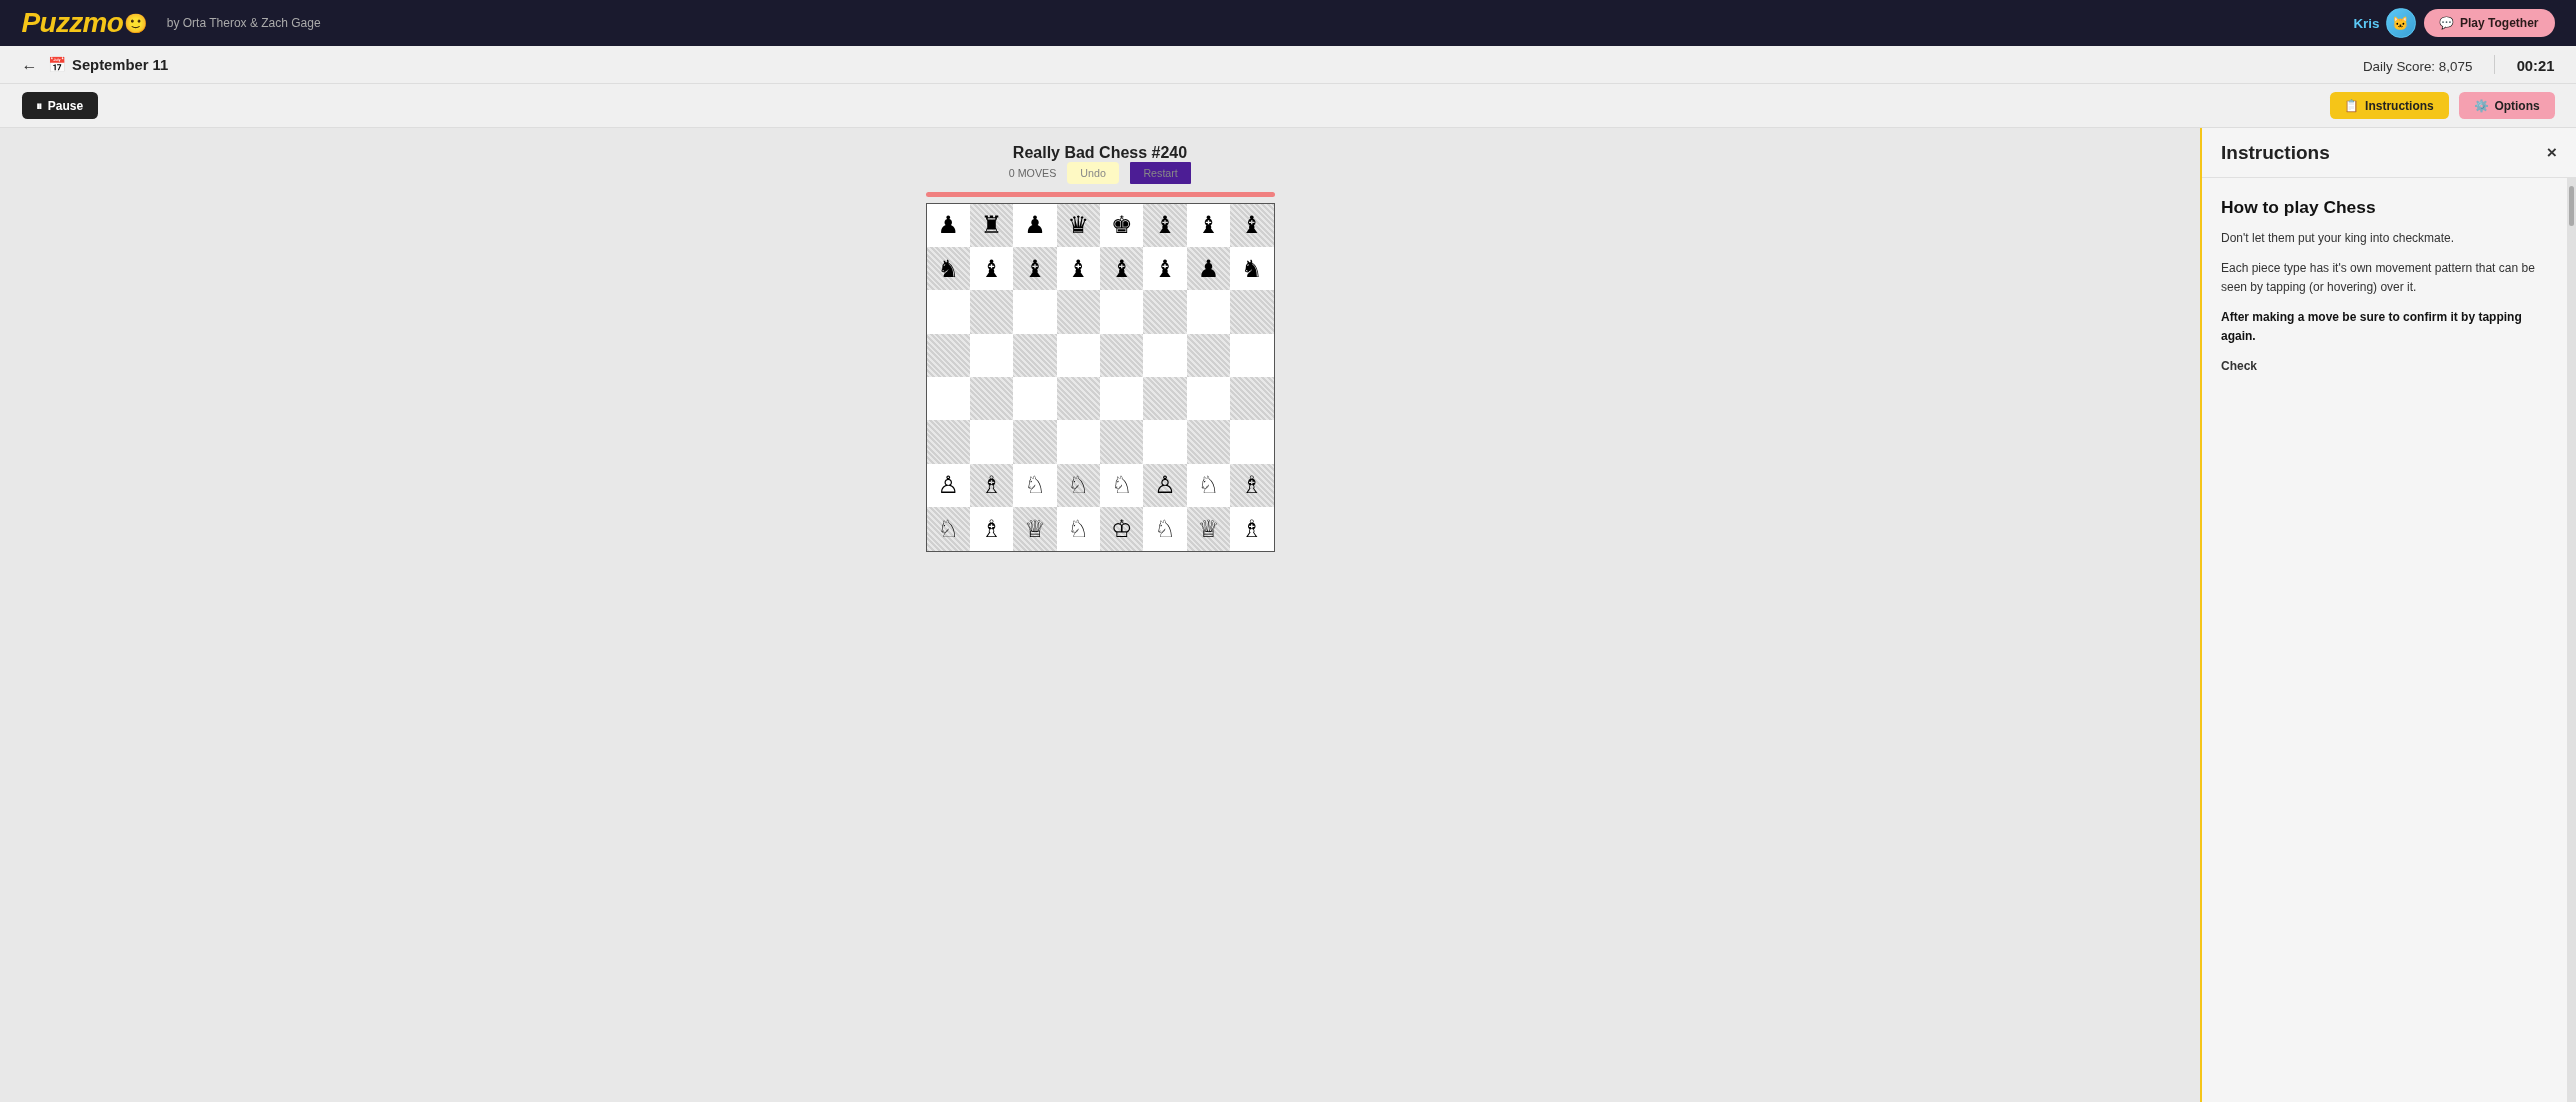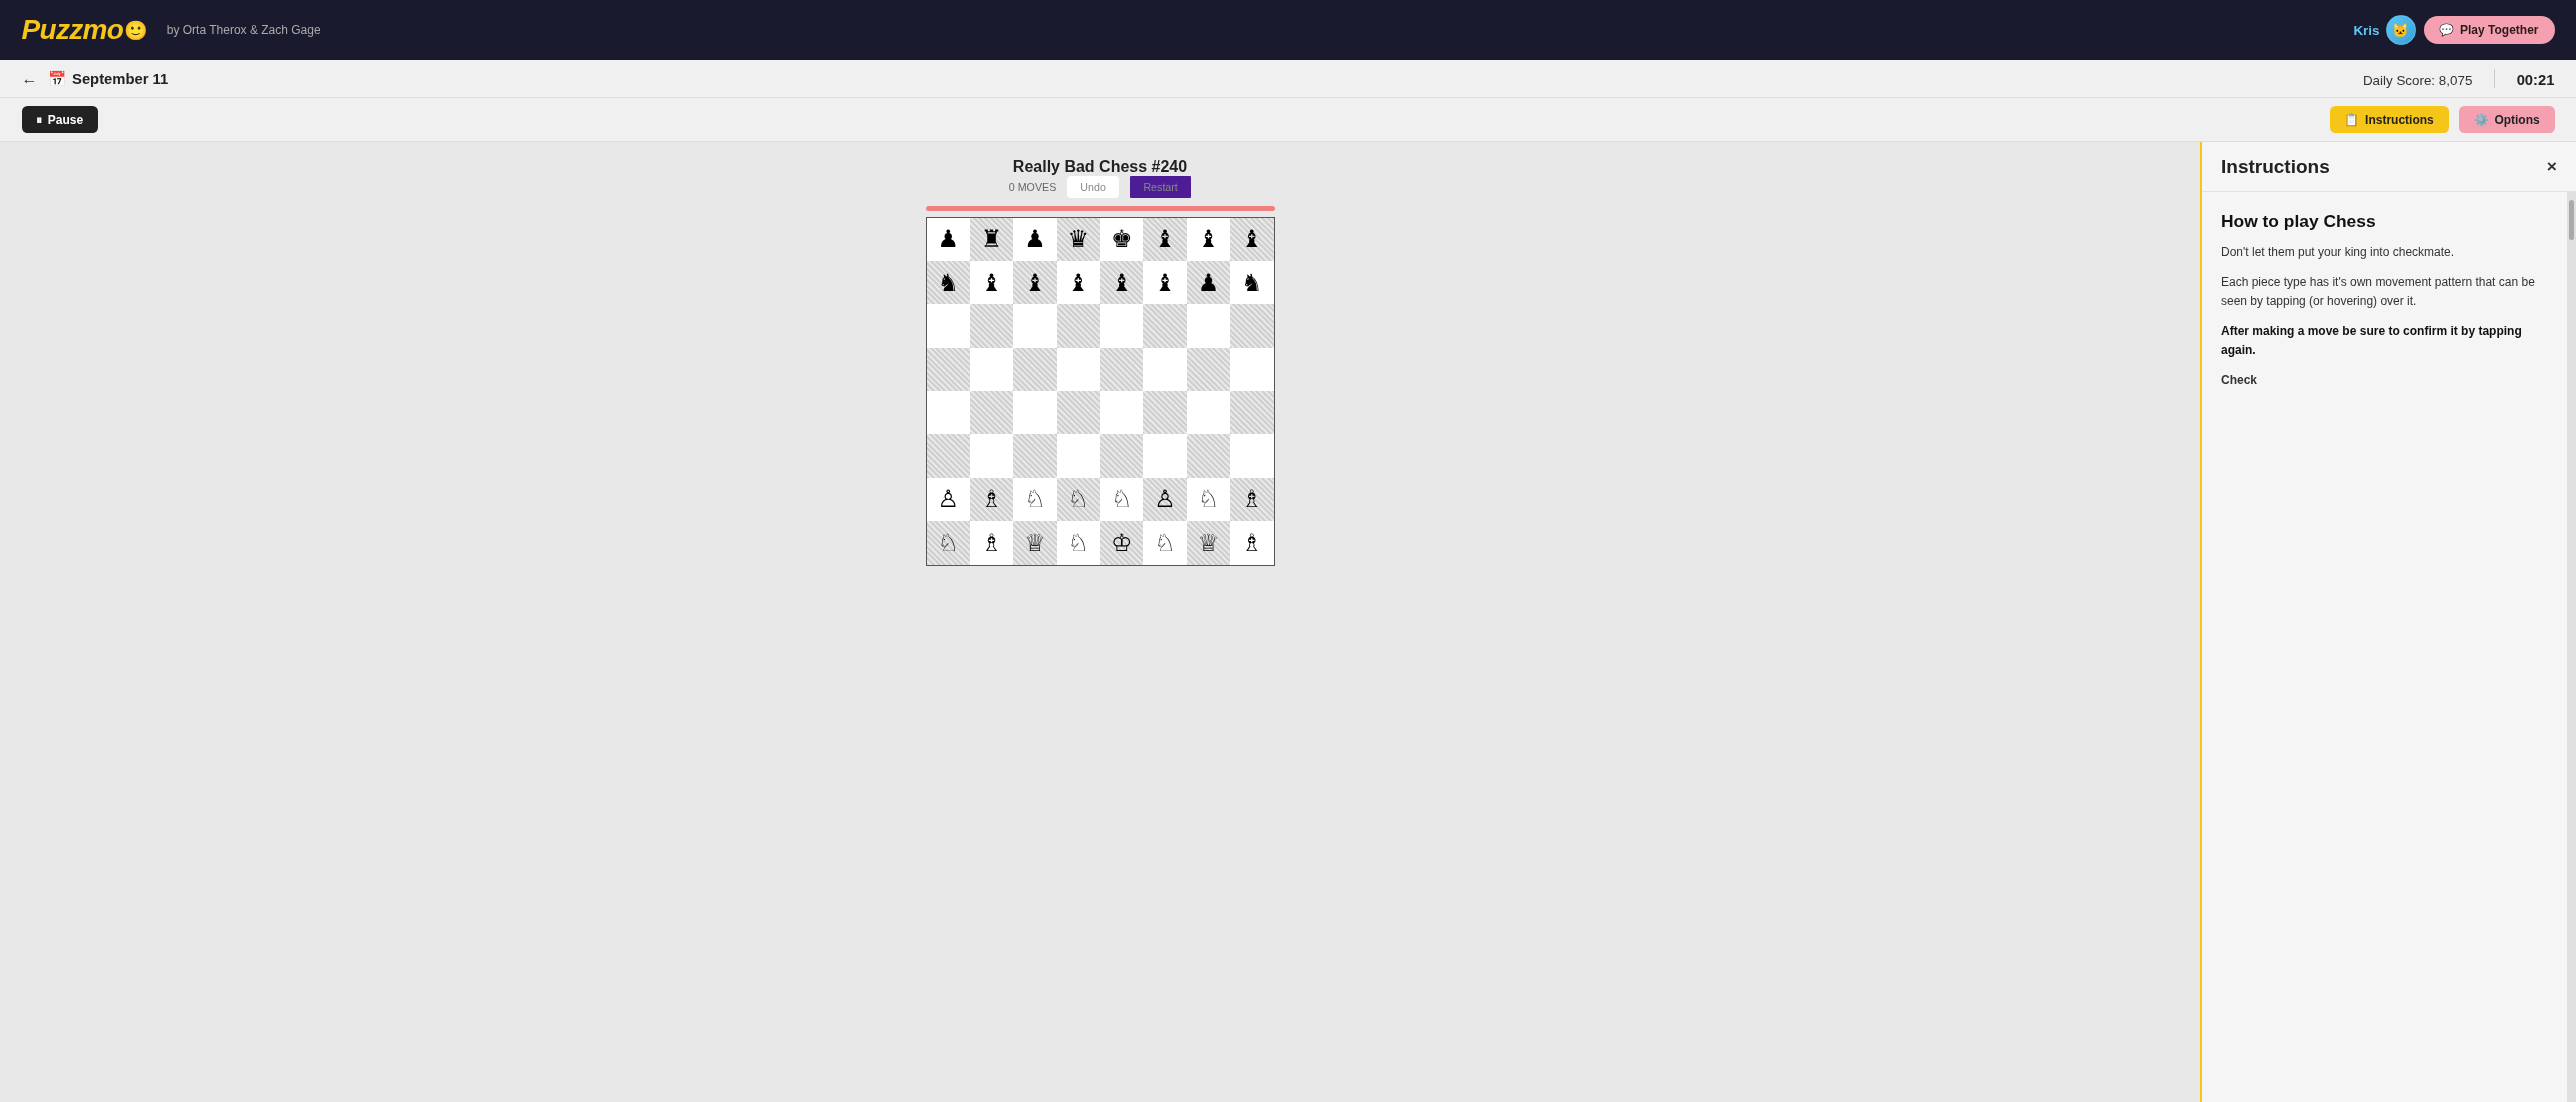--- a/index.html
+++ b/index.html
@@ -5,21 +5,21 @@
     * { box-sizing: border-box; margin: 0; padding: 0; }
     body { font-family: -apple-system, BlinkMacSystemFont, 'Segoe UI', sans-serif; background: #e8e8e8; overflow: hidden; }
 
     
     .header {
       background: #1a1a2e;
       display: flex;
       align-items: center;
       justify-content: space-between;
       padding: 0 21.5px;
-      height: 60px;
+      height: 46px;
     }
     .header-left {
       display: flex;
       align-items: center;
       gap: 10.7px;
     }
     .logo {
       display: flex;
       align-items: center;
       gap: 0;
@@ -224,21 +224,21 @@
       align-items: center;
       gap: 10.7px;
       margin-bottom: 8px;
     }
     .moves-count {
       font-size: 10.7px;
       color: #666;
       font-weight: 500;
     }
     .undo-btn {
-      background: #ffffff;
+      background: #fef9c3;
       border: none;
       border-radius: 4px;
       padding: 4.7px 13.4px;
       font-size: 10.7px;
       color: #888;
       cursor: not-allowed;
     }
     .restart-btn {
       background: #4c1d95;
       border: none;

